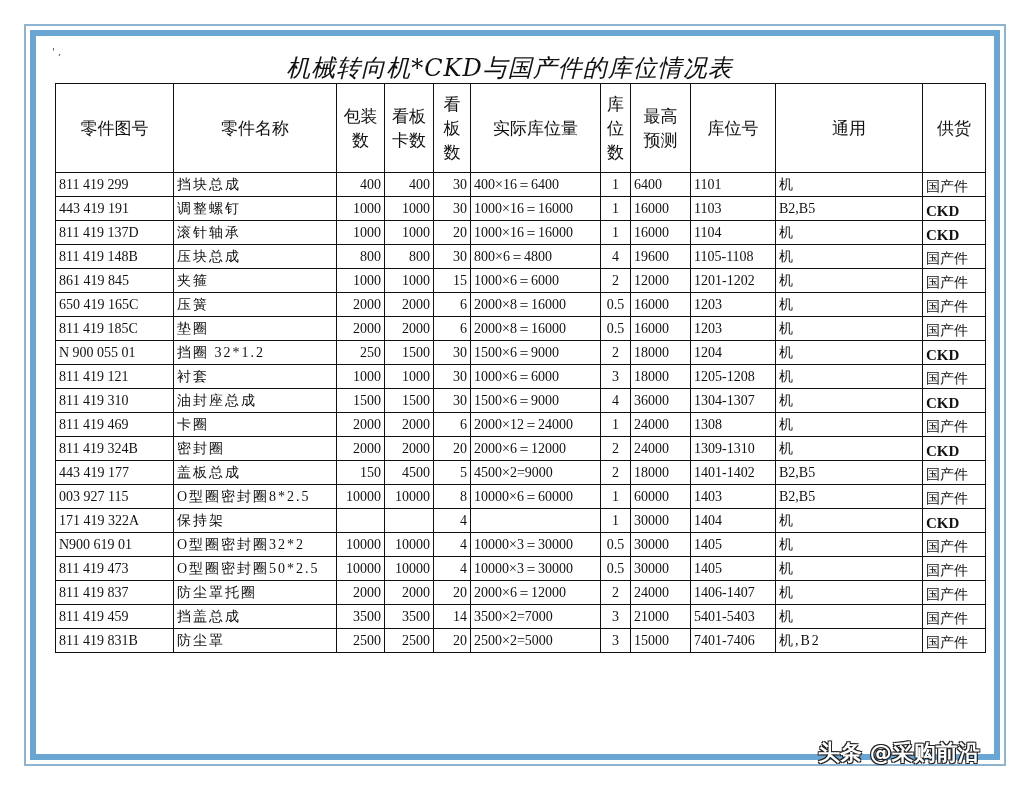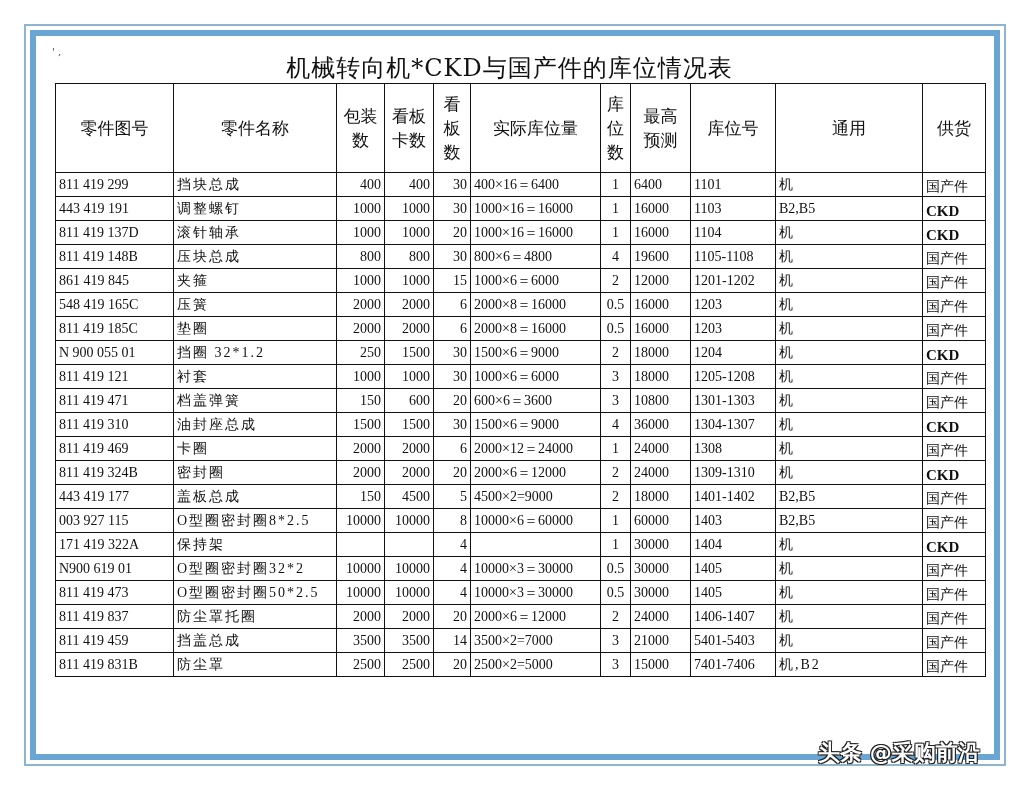--- a/index.html
+++ b/index.html
@@ -4,21 +4,21 @@
 <style>
   html, body { margin: 0; padding: 0; background: #ffffff; }
   body { width: 1030px; height: 790px; position: relative; overflow: hidden;
          font-family: "DejaVu Serif", "Liberation Serif", serif; color: #111; }
   .frame-outer { position: absolute; left: 24px; top: 24px; width: 982px; height: 742px;
                  border: 2px solid #8fb4cf; box-sizing: border-box; }
   .frame-band { position: absolute; left: 30px; top: 30px; width: 970px; height: 730px;
                 border: 6px solid #6aa6d3; box-sizing: border-box; }
   .specks { position: absolute; left: 52px; top: 46px; font-size: 10px; color: #333; }
   .title { position: absolute; left: 0; top: 52px; width: 1019px; text-align: center;
-           font-size: 24px; letter-spacing: 1px; font-family: "DejaVu Serif", serif; }
+           font-size: 24px; letter-spacing: 1px; font-family: "DejaVu Serif", serif; font-style: italic; }
   table.inv { position: absolute; left: 55px; top: 83px; border-collapse: collapse;
               table-layout: fixed; width: 930px; }
   table.inv th, table.inv td { border: 1.5px solid #111; padding: 0 3px; white-space: nowrap;
               overflow: hidden; font-weight: normal; }
   table.inv th { height: 88px; font-size: 17px; line-height: 24px; text-align: center;
                  vertical-align: middle; font-family: "DejaVu Serif", serif; }
   table.inv td { height: 23px; font-size: 14px; font-family: "Liberation Serif", serif; }
   td.num { text-align: right; }
   td.ctr { text-align: center; }
   td.cn { font-family: "DejaVu Sans", sans-serif; font-size: 13px; letter-spacing: 2px; margin-left: 41px; }
@@ -155,21 +155,21 @@
         <td class="num">1000</td>
         <td class="num">15</td>
         <td>1000×6＝6000</td>
         <td class="ctr">2</td>
         <td>12000</td>
         <td>1201-1202</td>
         <td class="cn">机</td>
         <td class="supply">国产件</td>
       </tr>
       <tr>
-        <td>548 419 165C</td>
+        <td>650 419 165C</td>
         <td class="cn">压簧</td>
         <td class="num">2000</td>
         <td class="num">2000</td>
         <td class="num">6</td>
         <td>2000×8＝16000</td>
         <td class="ctr">0.5</td>
         <td>16000</td>
         <td>1203</td>
         <td class="cn">机</td>
         <td class="supply">国产件</td>
@@ -203,33 +203,20 @@
       <tr>
         <td>811 419 121</td>
         <td class="cn">衬套</td>
         <td class="num">1000</td>
         <td class="num">1000</td>
         <td class="num">30</td>
         <td>1000×6＝6000</td>
         <td class="ctr">3</td>
         <td>18000</td>
         <td>1205-1208</td>
-        <td class="cn">机</td>
-        <td class="supply">国产件</td>
-      </tr>
-      <tr>
-        <td>811 419 471</td>
-        <td class="cn">档盖弹簧</td>
-        <td class="num">150</td>
-        <td class="num">600</td>
-        <td class="num">20</td>
-        <td>600×6＝3600</td>
-        <td class="ctr">3</td>
-        <td>10800</td>
-        <td>1301-1303</td>
         <td class="cn">机</td>
         <td class="supply">国产件</td>
       </tr>
       <tr>
         <td>811 419 310</td>
         <td class="cn">油封座总成</td>
         <td class="num">1500</td>
         <td class="num">1500</td>
         <td class="num">30</td>
         <td>1500×6＝9000</td>

